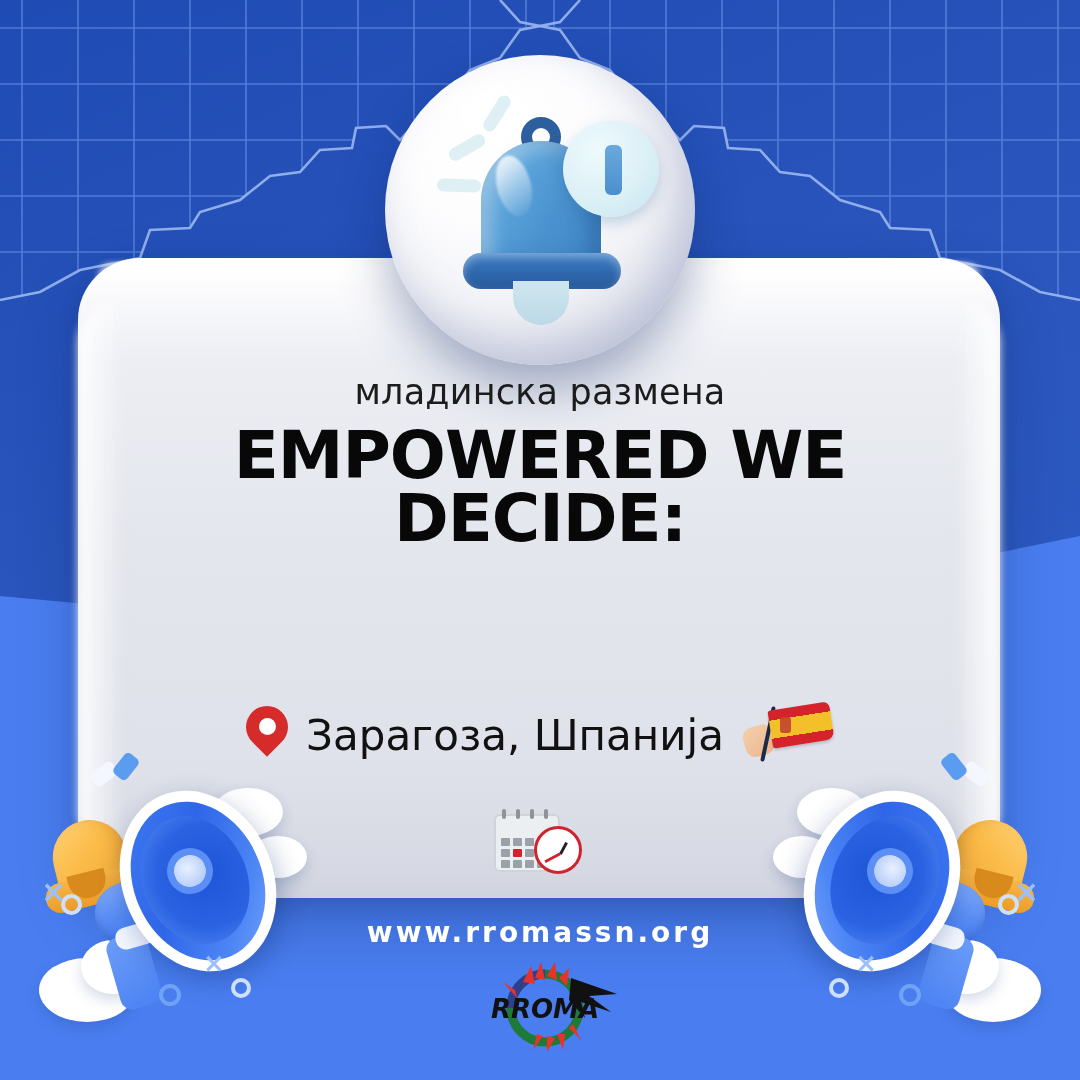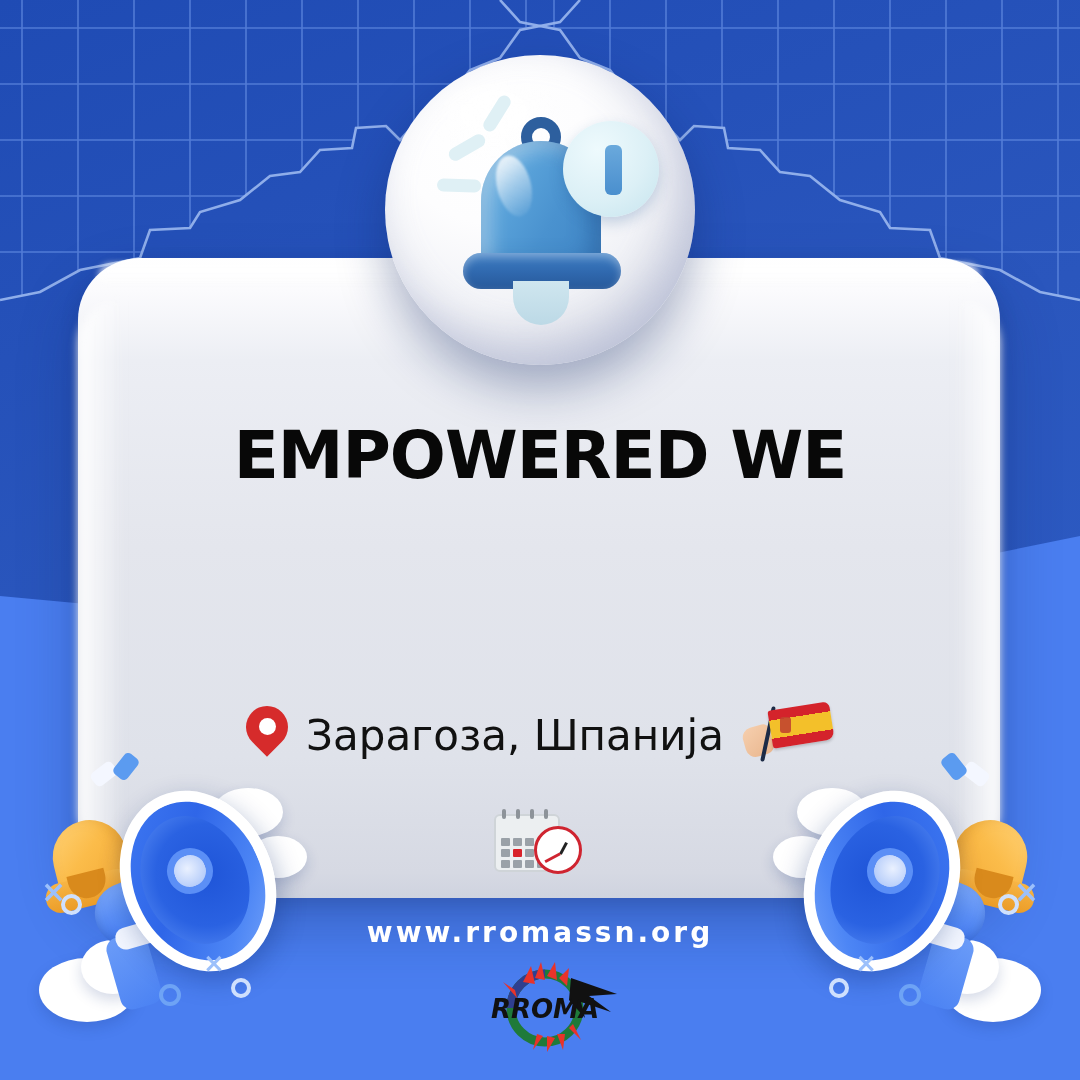--- a/index.html
+++ b/index.html
@@ -260,23 +260,25 @@
     <div class="ray r3"></div>
     <div class="bell-ring"></div>
     <div class="bell-body"></div>
     <div class="bell-shine"></div>
     <div class="bell-base"></div>
     <div class="bell-clapper"></div>
     <div class="badge"></div>
     <div class="badge-bar"></div>
   </div>
 
+  <div class="subtitle">младинска размена</div>
 
   <div class="title">
     <div>EMPOWERED WE</div>
+    <div>DECIDE:</div>
   </div>
 
   <div class="meta-row loc-row">
     <span class="pin">
       <span class="pin-b"></span>
         <span class="pin-d"></span>
     </span>
     <span>Зарагоза, Шпанија</span>
     <span class="flagwrap">
       <span class="hand"></span>

